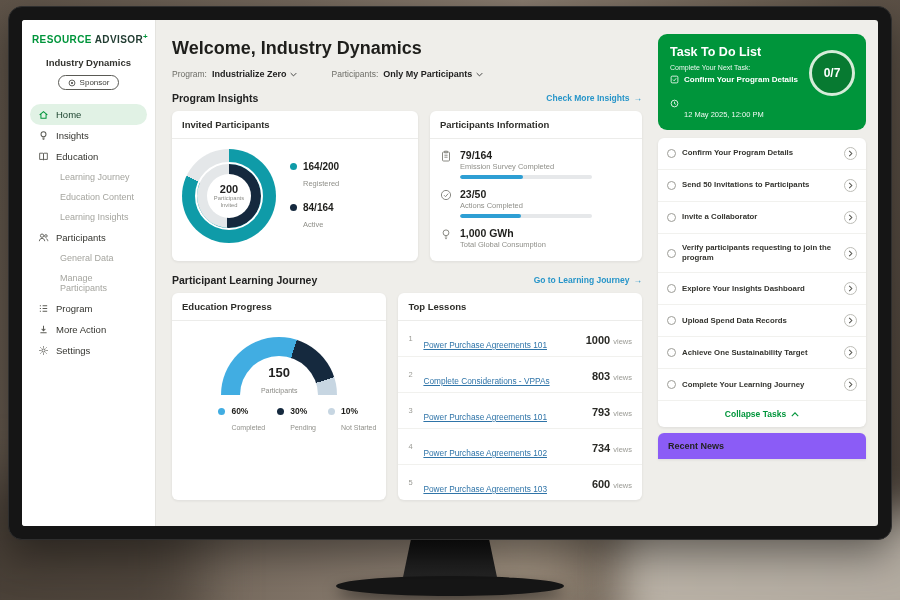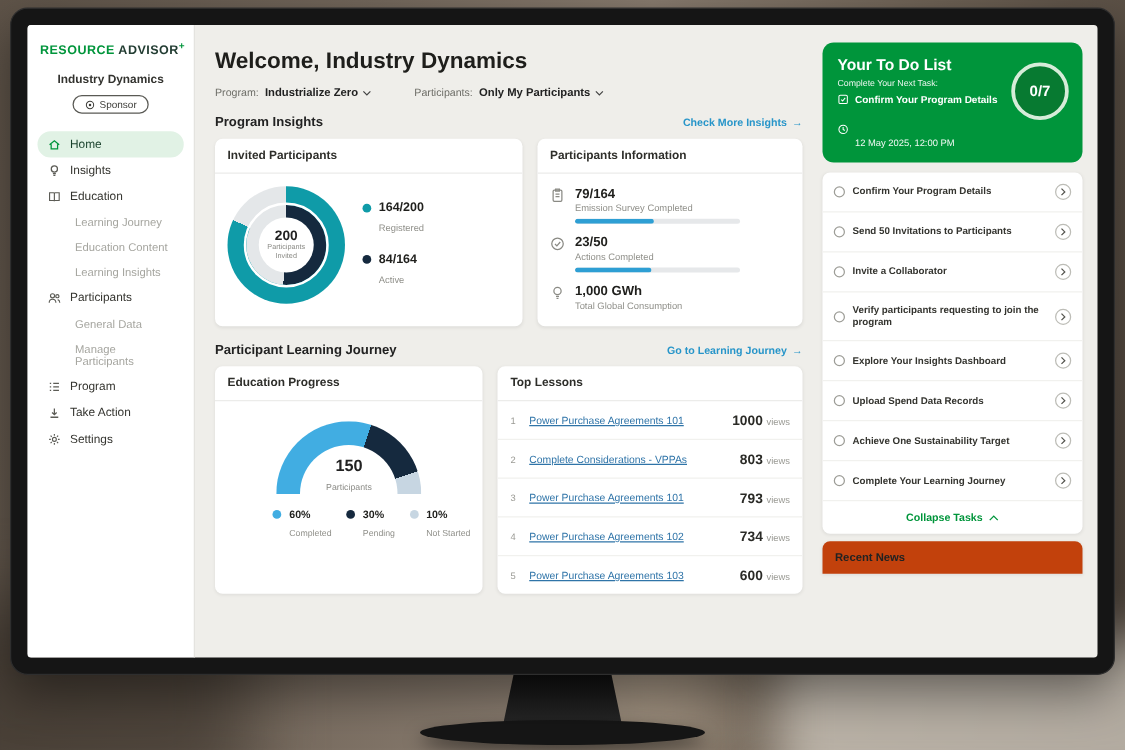--- a/index.html
+++ b/index.html
@@ -96,21 +96,21 @@
   .g-text { position:absolute; left:0; right:0; bottom:0; text-align:center; }
   .g-val { display:block; font-size:13px; font-weight:700; color:#222; line-height:1; }
   .g-lab { font-size:7px; color:#8b8b86; }
   .edu-legend { display:flex; gap:12px; justify-content:flex-end; margin-top:9px; }
   .edu-legend .leg-val { font-size:8.5px; }
   .edu-legend .leg-lab { font-size:7px; }
 
   .lesson-row { display:flex; align-items:center; gap:8px; padding:6px 10px; border-bottom:1px solid #f1f1ee; }
   .lesson-row:last-child { border-bottom:none; }
   .l-rank { font-size:7.5px; color:#9a9a94; width:7px; flex:none; }
-  .l-title { font-size:8.3px; color:#2F74A8; text-decoration:underline; cursor:pointer; }
+  .l-title { font-size:8.3px; color:#2F74A8; text-decoration:underline; cursor:pointer;margin-top:13px; }
   .l-views { margin-left:auto; white-space:nowrap; }
   .l-num { font-size:11px; font-weight:700; color:#2a2a26; }
   .l-vlab { font-size:7.5px; color:#9a9a94; margin-left:3px; }
 
   
   .rightcol { width:224px; flex:none; padding:14px 12px 0 4px; display:flex; flex-direction:column; overflow:hidden; }
   .todo-hero { position:relative; background:#00953B; border-radius:9px; color:#fff; padding:11px 12px; min-height:92px; }
   .th-title { font-size:12.5px; font-weight:700; }
   .th-sub { font-size:7px; opacity:.92; margin-top:5px; }
   .th-row { display:flex; align-items:center; gap:5px; margin-top:4px; }
@@ -124,21 +124,21 @@
   .task-card { margin-top:8px; background:#fff; border-radius:6px; box-shadow:0 1px 3px rgba(20,20,20,.08); }
   .task-row { display:flex; align-items:center; gap:6px; padding:9px 9px; border-bottom:1px solid #f1f1ee; cursor:pointer; }
   .t-check { width:9px; height:9px; border:1.2px solid #9d9d97; border-radius:50%; flex:none; cursor:pointer; }
   .t-label { flex:1; font-size:7.8px; font-weight:600; color:#34342f; line-height:1.3; }
   .t-go { width:13px; height:13px; border:1px solid #bdbdb7; border-radius:50%; flex:none;
     display:flex; align-items:center; justify-content:center; color:#55554f; cursor:pointer; background:#fff; }
   .t-go svg { width:5px; height:7px; }
   .collapse { display:flex; align-items:center; justify-content:center; gap:5px; padding:8px;
     font-size:8.5px; font-weight:700; color:#00953B; cursor:pointer; }
   .collapse svg { width:8px; height:5px; }
-  .news { margin-top:6px; background:#c2410c; border-radius:6px 6px 0 0; padding:8px 10px;
+  .news { margin-top:6px; background:#8b5cf6; border-radius:6px 6px 0 0; padding:8px 10px;
     font-size:9px; font-weight:700; color:#222; box-shadow:0 1px 3px rgba(20,20,20,.08); }
 </style>
 </head>
 <body>
 
 <div class="stage">
   <div class="bg-col"></div>
   <div class="bg-desk"></div>
   <div class="bg-dark"></div>
   <div class="stand-neck"></div>
@@ -208,21 +208,21 @@
           <div class="mi">
             <svg class="ic" viewBox="0 0 12 12">
                 <path d="M2 3h1.2M5 3h5M2 6h1.2M5 6h5M2 9h1.2M5 9h5" stroke="currentColor" stroke-width="1.1"></path>
               </svg>
             <span>Program</span>
           </div>
           <div class="mi">
             <svg class="ic" viewBox="0 0 12 12">
                 <path d="M6 2v5M4 5.4 6 7.4l2-2M2.6 9.6h6.8" fill="none" stroke="currentColor" stroke-width="1.1"></path>
               </svg>
-            <span>Take Action</span>
+            <span>More Action</span>
           </div>
           <div class="mi">
             <svg class="ic" viewBox="0 0 12 12">
                 <circle cx="6" cy="6" r="1.7" fill="none" stroke="currentColor" stroke-width="1"></circle>
                 <path d="M6 1.4v1.5M6 9.1v1.5M1.4 6h1.5M9.1 6h1.5M2.7 2.7l1 1M8.3 8.3l1 1M9.3 2.7l-1 1M3.7 8.3l-1 1" stroke="currentColor" stroke-width="1"></path>
               </svg>
             <span>Settings</span>
           </div>
         </nav>
       </aside>
@@ -394,21 +394,21 @@
                 <a class="l-title">Power Purchase Agreements 103</a>
                 <span class="l-views"><span class="l-num">600</span><span class="l-vlab">views</span></span>
               </div>
             </div>
           </section>
         </div>
       </main>
 
       <aside class="rightcol">
         <section class="todo-hero">
-          <div class="th-title">Your To Do List</div>
+          <div class="th-title">Task To Do List</div>
           <div class="th-sub">Complete Your Next Task:</div>
           <div class="th-row">
             <svg class="th-ic" viewBox="0 0 12 12">
                 <rect x="1.5" y="1.5" width="9" height="9" rx="1.5" fill="none" stroke="currentColor" stroke-width="1.1"></rect>
                 <path d="M4 6.2 5.5 7.7 8.2 4.4" fill="none" stroke="currentColor" stroke-width="1.1"></path>
               </svg>
             <span class="th-task">Confirm Your Program Details</span>
           </div>
           <div class="th-row">
             <svg class="th-ic" viewBox="0 0 12 12">

